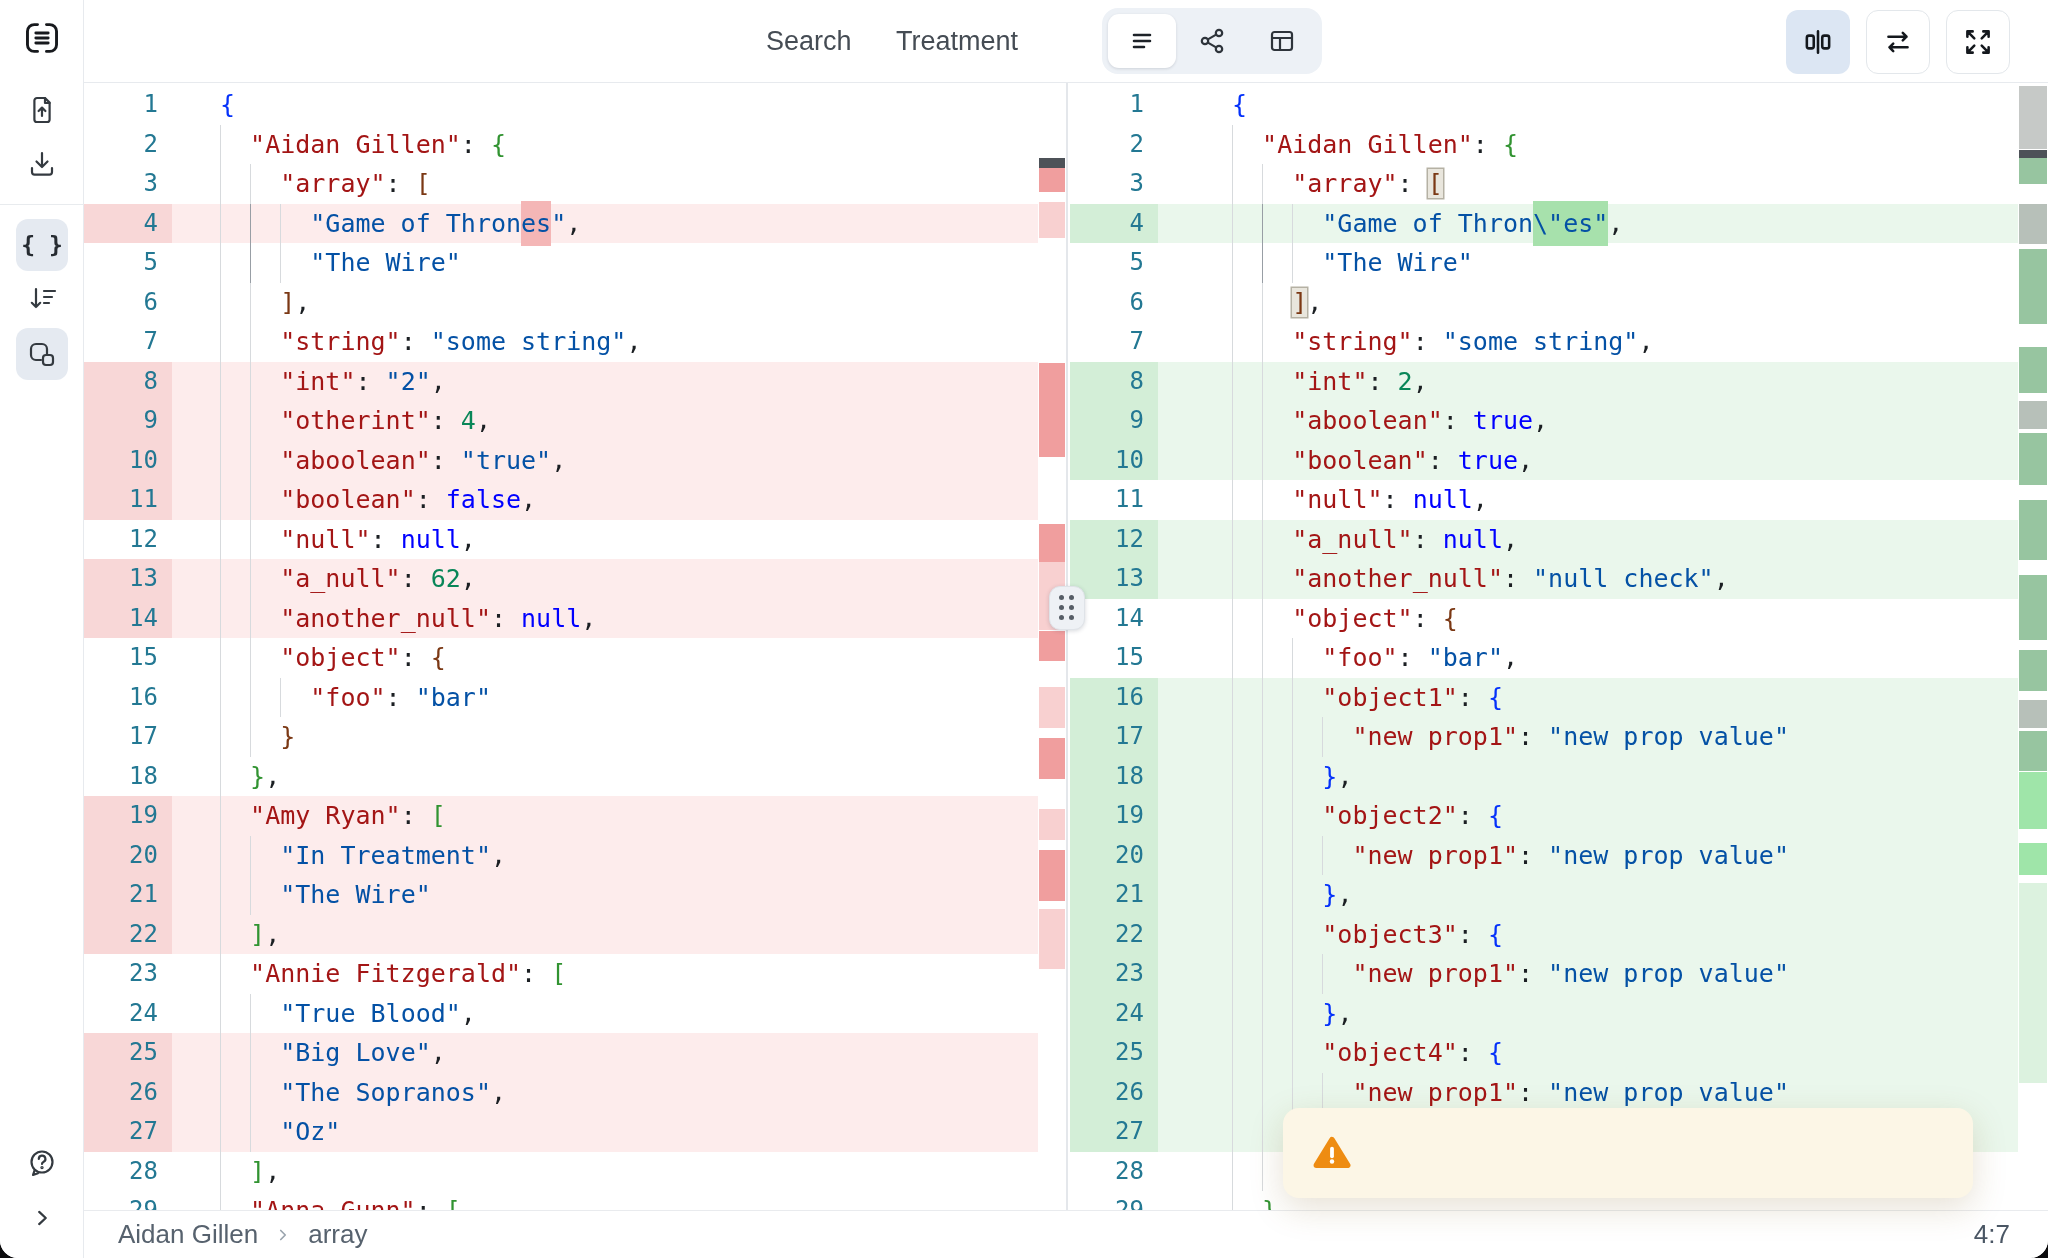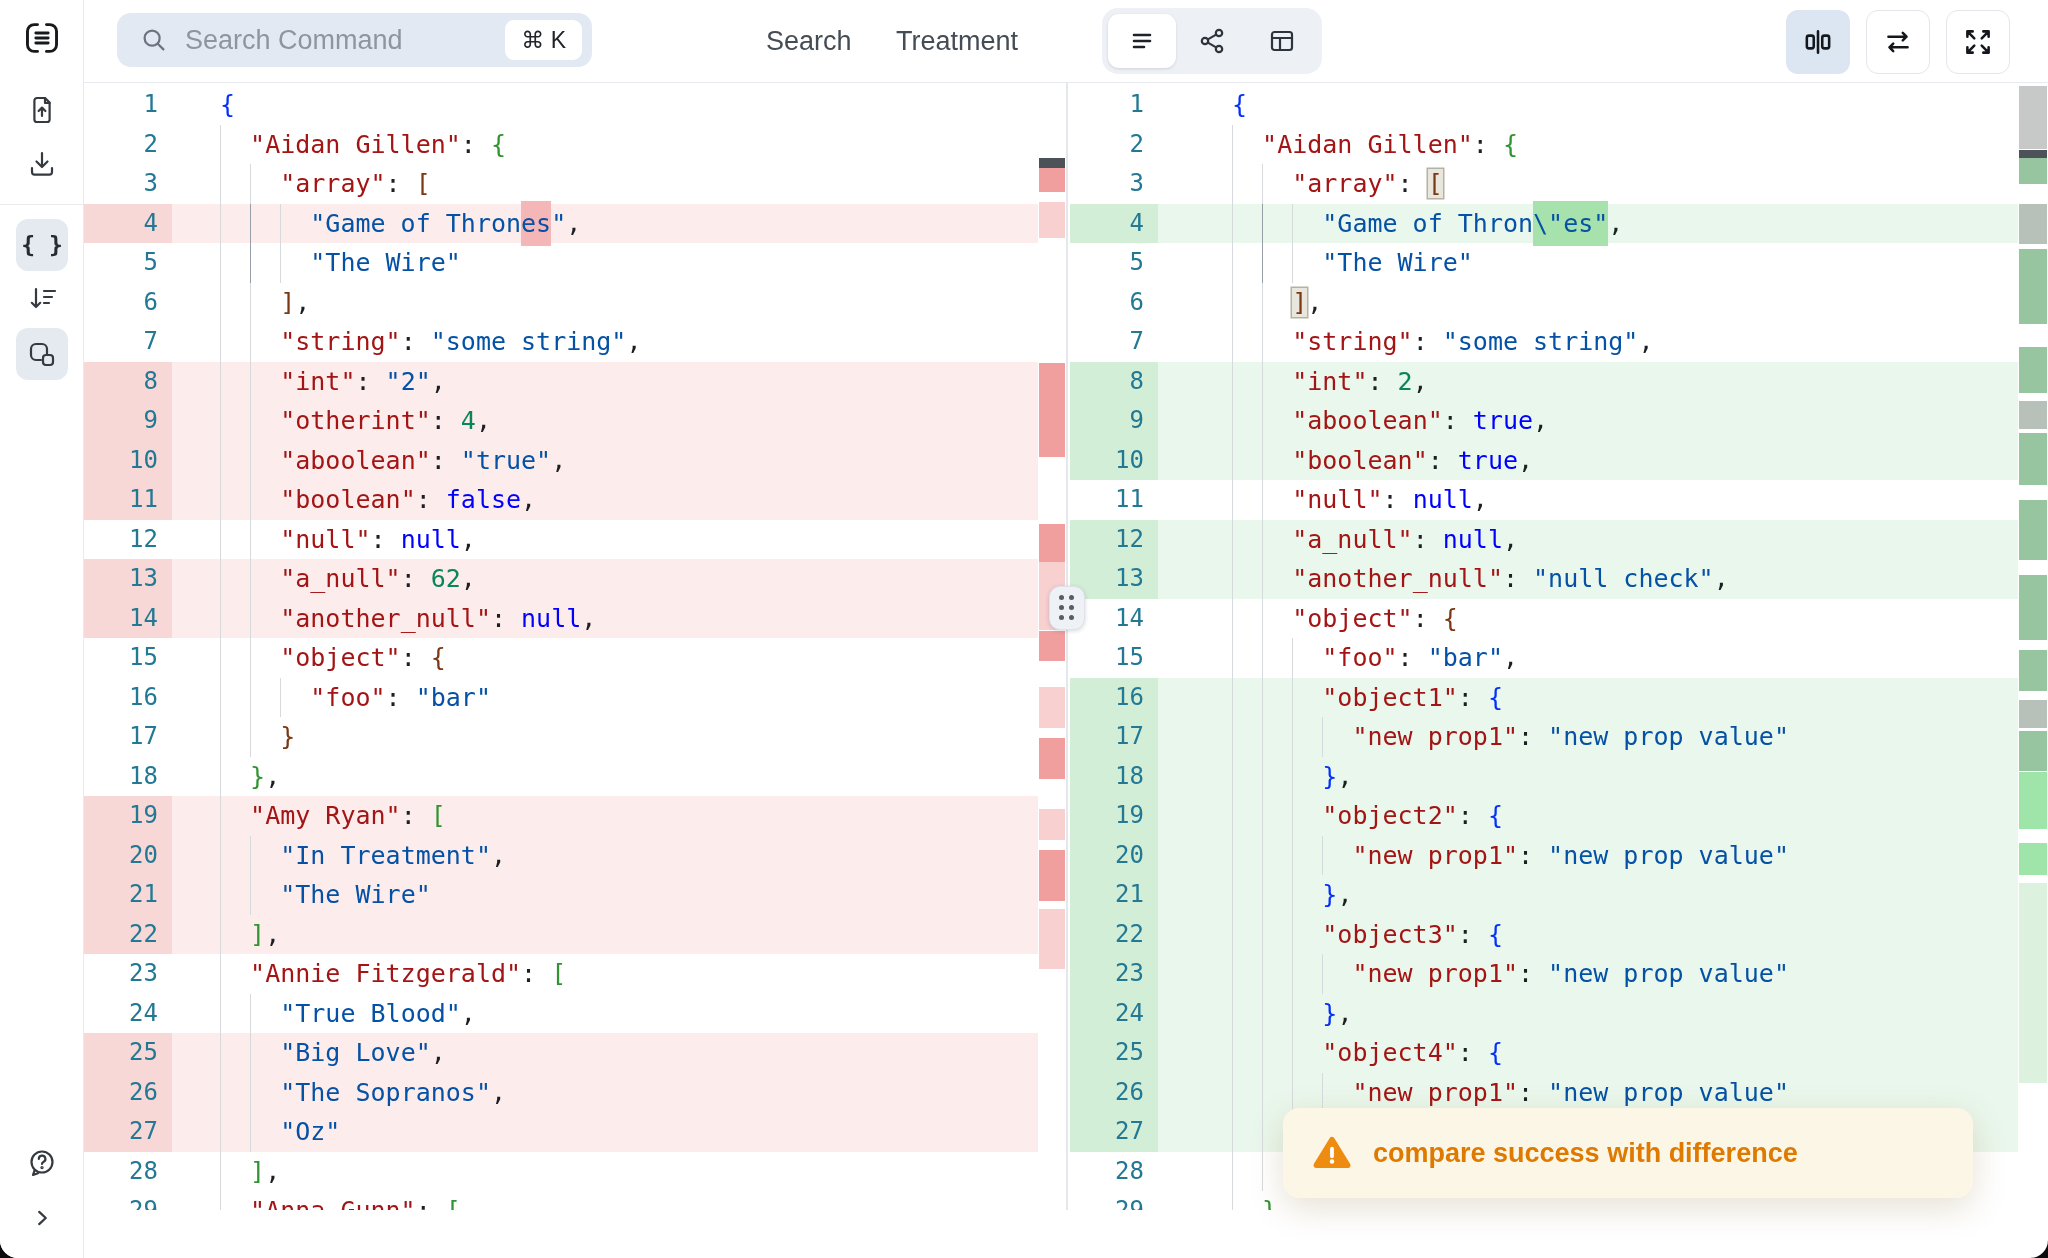--- a/index.html
+++ b/index.html
@@ -142,28 +142,20 @@
       </svg>
     </div>
     <div class="side-btn" style="top:1192px">
       <svg width="30" height="30" viewBox="0 0 32 32" fill="none" stroke="#343a40" stroke-width="2.4" stroke-linecap="round" stroke-linejoin="round">
         <path d="M13 9.5l7 6.5-7 6.5"></path>
       </svg>
     </div>
   </div>
 
   <div class="topbar">
-    <div class="searchbox">
-      <svg width="30" height="30" viewBox="0 0 32 32" fill="none" stroke="#6b7480" stroke-width="2.4" stroke-linecap="round">
-        <circle cx="14" cy="14" r="8"></circle>
-          <path d="M20 20l6 6"></path>
-      </svg>
-      <span class="search-ph">Search Command</span>
-      <span class="kbd">⌘ K</span>
-    </div>
     <div class="txt-btn" style="left:682px">Search</div>
     <div class="txt-btn" style="left:812px">Treatment</div>
 
     <div class="segmented">
       <div class="seg-item active">
         <svg width="32" height="32" viewBox="0 0 32 32" fill="none" stroke="#1d2228" stroke-width="2.6" stroke-linecap="round">
           <path d="M8 10h16M8 16h16M8 22h10"></path>
         </svg>
       </div>
       <div class="seg-item">
@@ -380,17 +372,26 @@
         <i></i>
       </span>
   </div>
 
   <div class="toast">
     <svg width="38" height="38" viewBox="0 0 34 34">
       <polygon points="17,5 31,28 3,28" fill="#ee8c12" stroke="#ee8c12" stroke-width="5" stroke-linejoin="round"></polygon>
       <line x1="17" y1="13" x2="17" y2="20" stroke="#fff" stroke-width="3.4" stroke-linecap="round"></line>
       <circle cx="17" cy="24.6" r="2" fill="#fff"></circle>
     </svg>
-    <span class="toast-msg">compare success with difference</span>
-  </div>
-
+  </div>
+
+  <div class="statusbar">
+    <div class="crumbs">
+      <span class="crumb">Aidan Gillen</span>
+      <svg width="18" height="18" viewBox="0 0 32 32" fill="none" stroke="#9aa4ae" stroke-width="3" stroke-linecap="round" stroke-linejoin="round">
+        <path d="M12 8l8 8-8 8"></path>
+      </svg>
+      <span class="crumb">array</span>
+    </div>
+    <span class="cursorpos">4:7</span>
+  </div>
 
 </div>
 
 </body></html>

